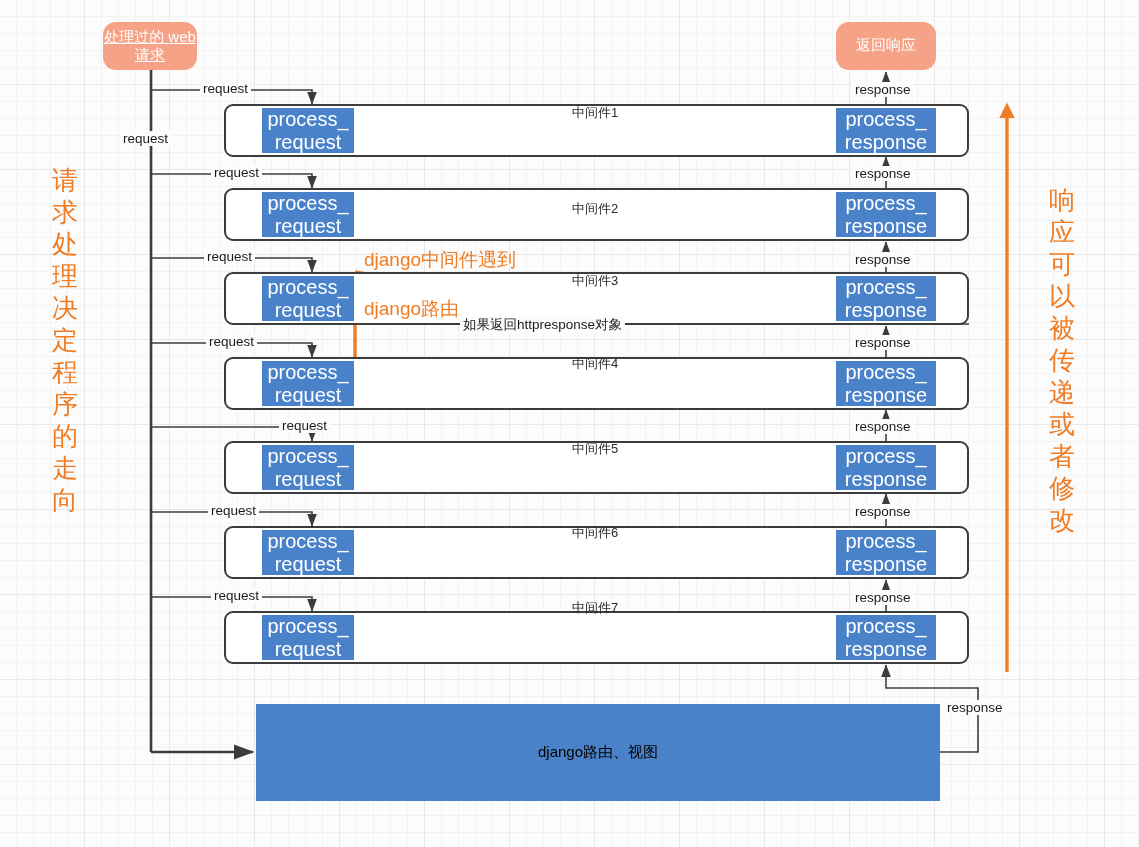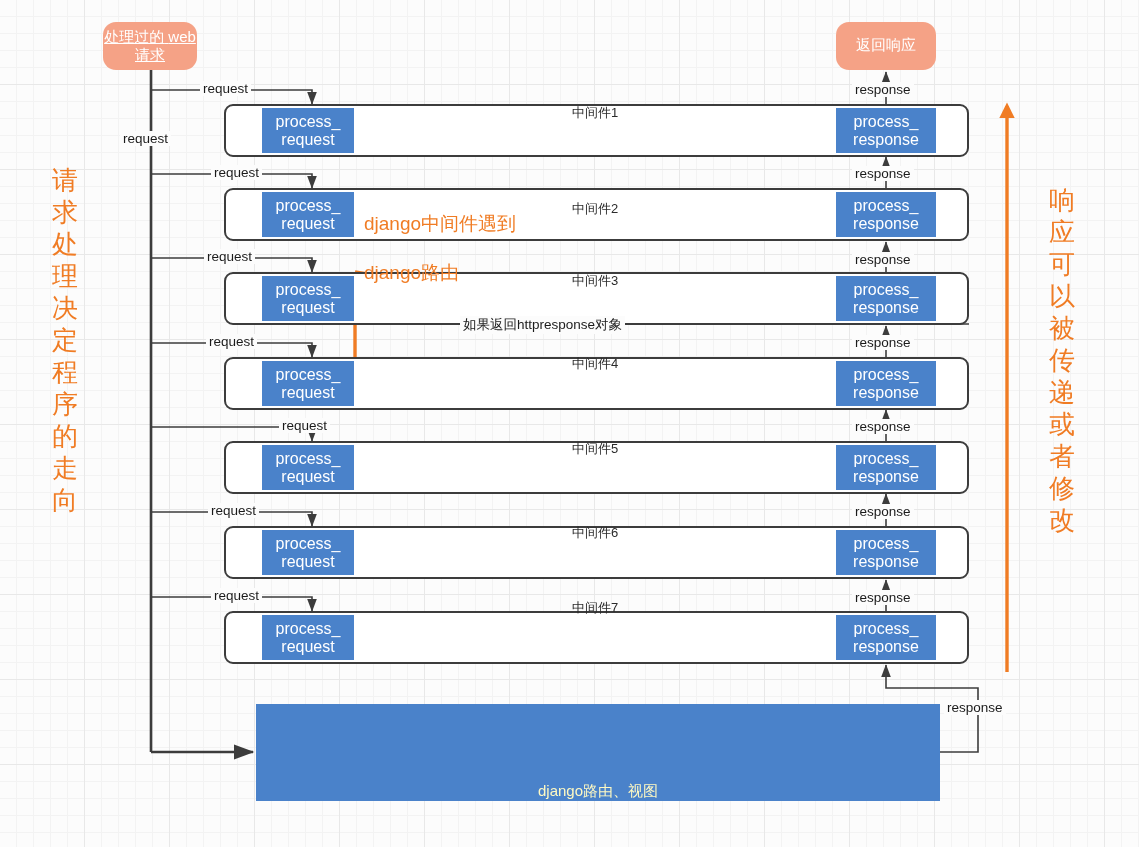--- a/index.html
+++ b/index.html
@@ -31,39 +31,40 @@
     position:absolute;background:#ffffff;border:2.5px solid #3c3c3c;
     border-radius:9px;box-sizing:border-box;
   }
   .mwtitle{
     position:absolute;font-size:13px;color:#2b2b2b;text-align:center;
     white-space:nowrap;
   }
   .pblock{
     position:absolute;background:#4a82ca;color:#ffffff;
     display:flex;align-items:center;justify-content:center;text-align:center;
-    font-size:16px;line-height:1.12;box-sizing:border-box;
+    font-size:20px;line-height:1.12;box-sizing:border-box;
   }
   .djbox{
-    position:absolute;background:#4a82ca;color:#fef9c3;
-    display:flex;align-items:flex-end;justify-content:center;
+    position:absolute;background:#4a82ca;color:#000000;
+    display:flex;align-items:center;justify-content:center;
     font-size:15px;
   }
   .elabel{
     position:absolute;font-size:13.5px;color:#1b1b1b;white-space:nowrap;
     background:#fcfcfc;padding:0 3px;
   }
   .vtext{
     position:absolute;color:#f07c24;font-size:26px;line-height:1.23;
     width:40px;text-align:center;letter-spacing:0;
   }
   .vtext span{display:block;}
   .orangenote{
     position:absolute;color:#f07c24;font-size:19px;line-height:1.28;
     white-space:pre-line;
+    margin-top:36px;
   }
 </style>
 </head>
 <body>
 
 <div id="stage">
 
   <svg id="svglayer">
     <defs>
       <marker id="ah" markerWidth="9" markerHeight="9" refX="7.5" refY="3.6" orient="auto" markerUnits="strokeWidth">

